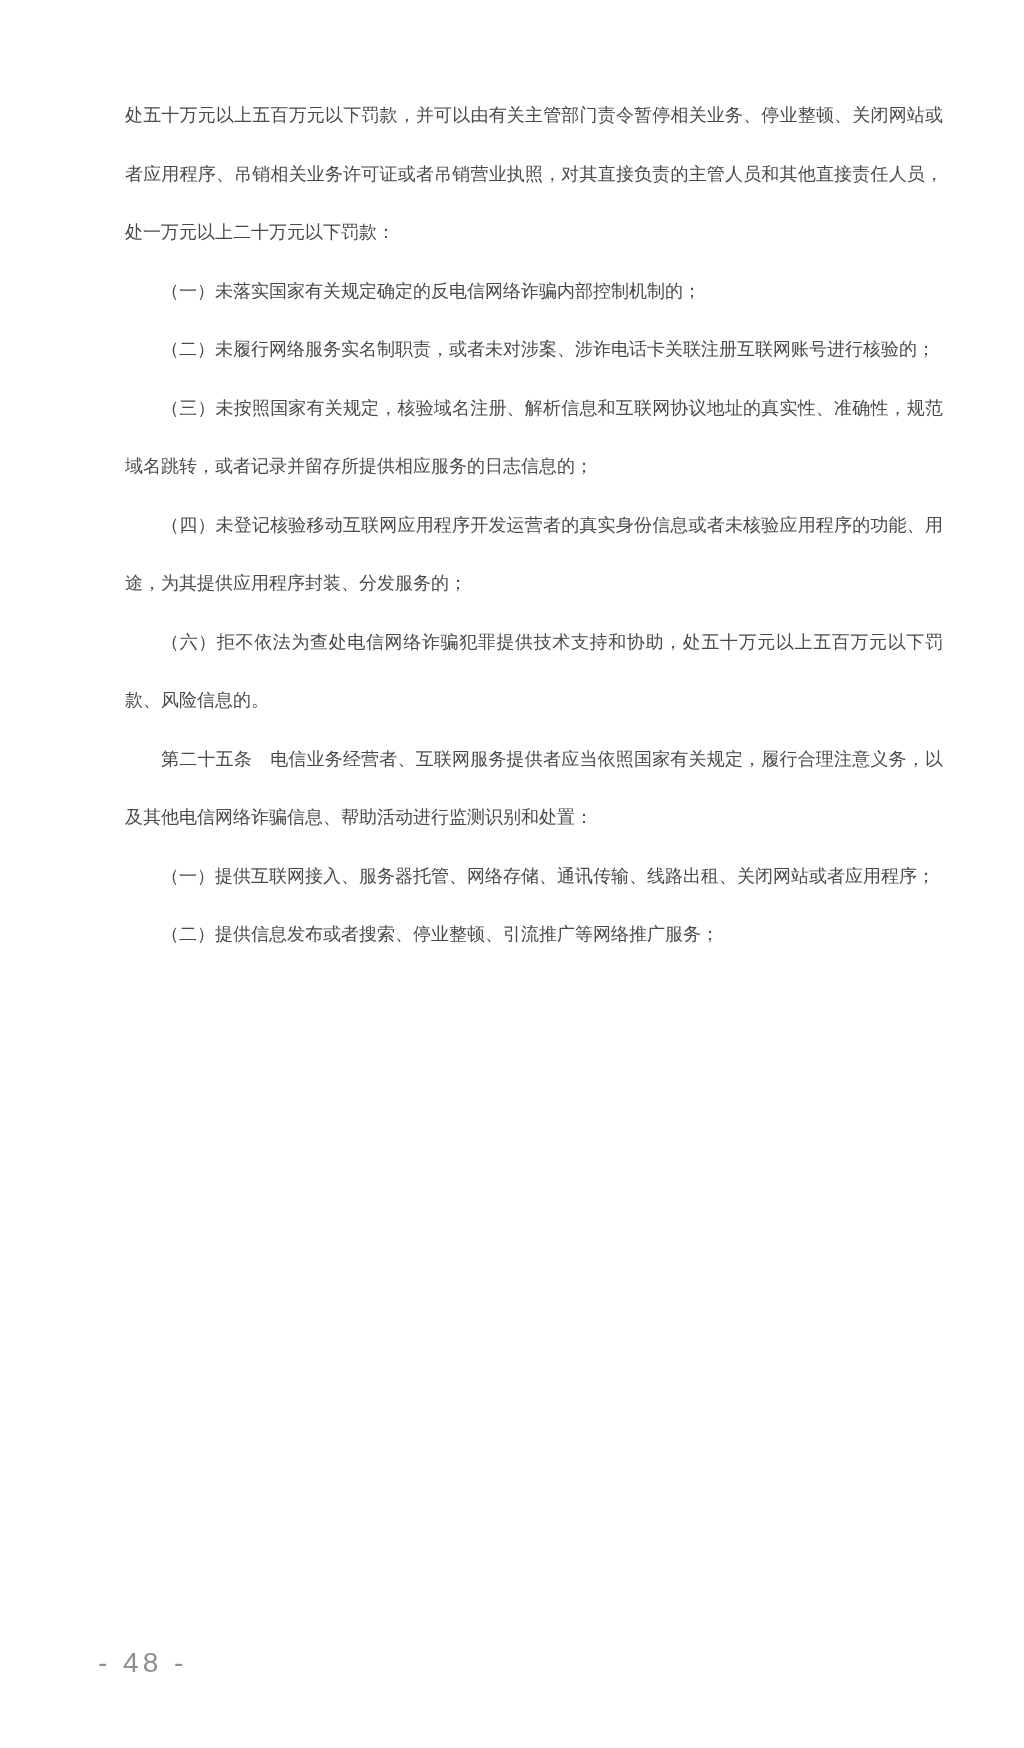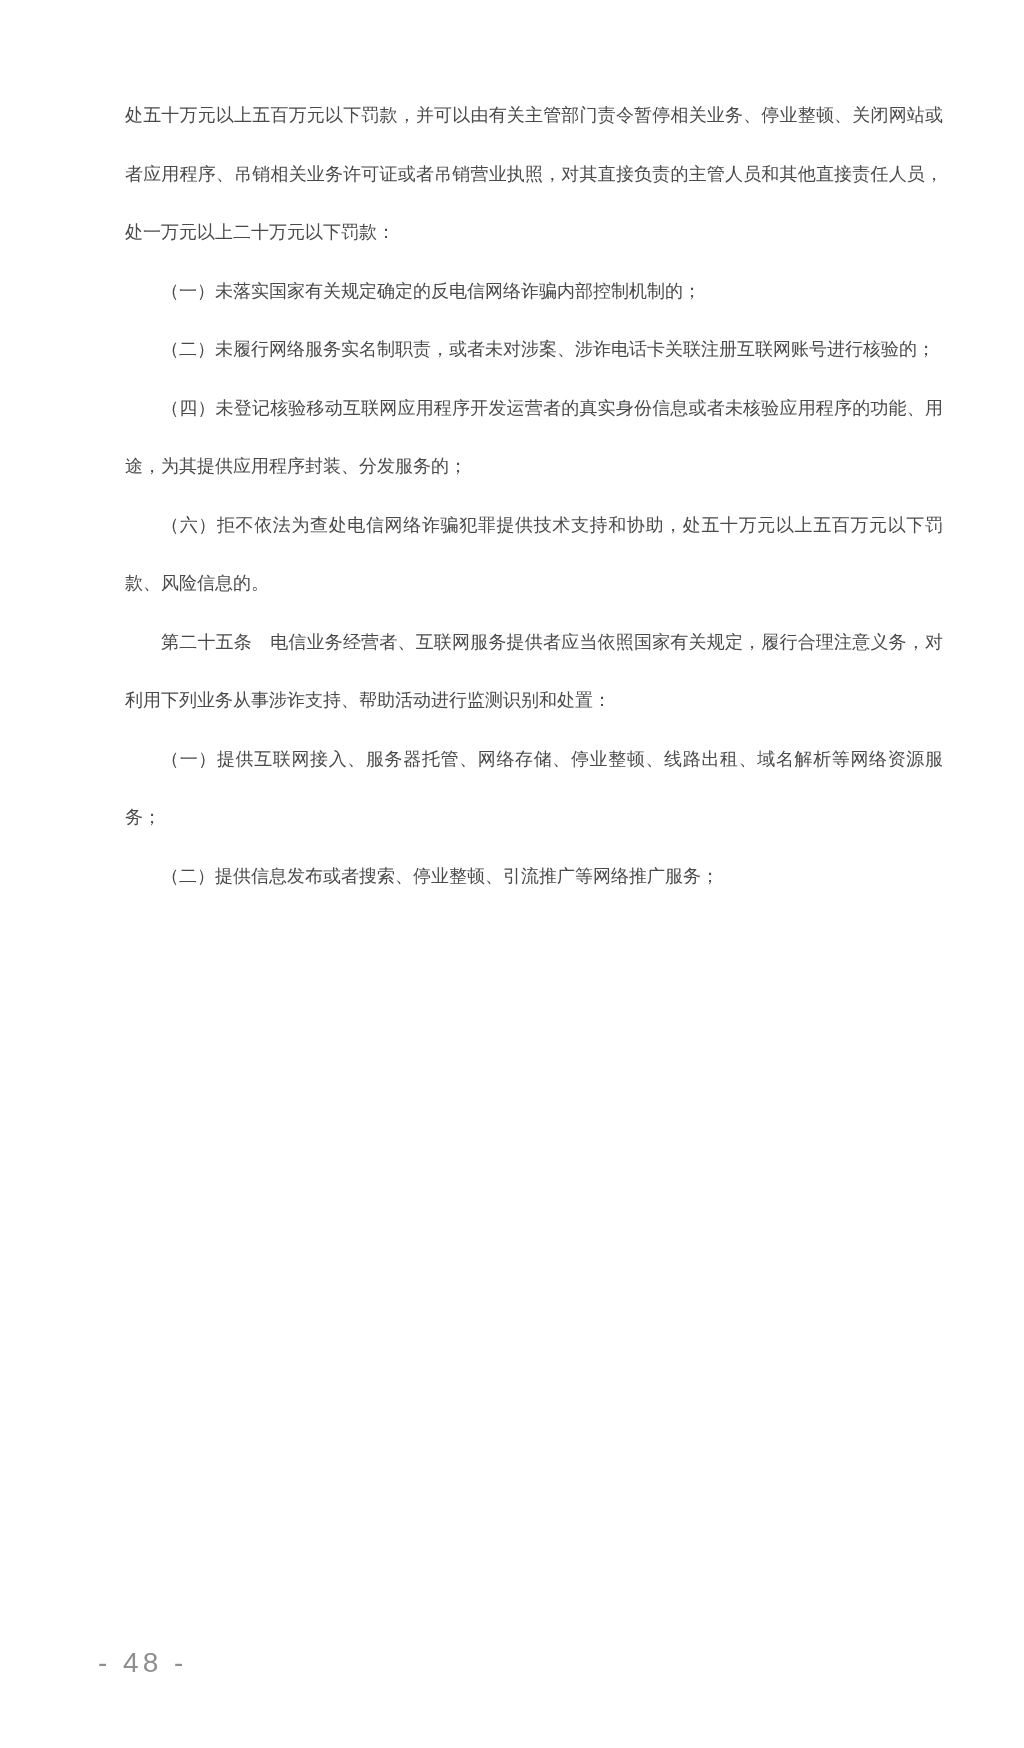--- a/index.html
+++ b/index.html
@@ -47,22 +47,23 @@
 </style>
 </head>
 <body>
 
 <div class="page">
 
   <div class="content">
     <p>处五十万元以上五百万元以下罚款，并可以由有关主管部门责令暂停相关业务、停业整顿、关闭网站或者应用程序、吊销相关业务许可证或者吊销营业执照，对其直接负责的主管人员和其他直接责任人员，处一万元以上二十万元以下罚款：</p>
     <p class="indent">（一）未落实国家有关规定确定的反电信网络诈骗内部控制机制的；</p>
     <p class="indent">（二）未履行网络服务实名制职责，或者未对涉案、涉诈电话卡关联注册互联网账号进行核验的；</p>
+    <p class="indent">（三）未按照国家有关规定，核验域名注册、解析信息和互联网协议地址的真实性、准确性，规范域名跳转，或者记录并留存所提供相应服务的日志信息的；</p>
     <p class="indent">（四）未登记核验移动互联网应用程序开发运营者的真实身份信息或者未核验应用程序的功能、用途，为其提供应用程序封装、分发服务的；</p>
     <p class="indent">（六）拒不依法为查处电信网络诈骗犯罪提供技术支持和协助，处五十万元以上五百万元以下罚款、风险信息的。</p>
-    <p class="indent">第二十五条　电信业务经营者、互联网服务提供者应当依照国家有关规定，履行合理注意义务，对利用下列业务从事涉诈支持、帮助活动进行监测识别和处置：</p>
-    <p class="indent">（一）提供互联网接入、服务器托管、网络存储、停业整顿、线路出租、域名解析等网络资源服务；</p>
+    <p class="indent">第二十五条　电信业务经营者、互联网服务提供者应当依照国家有关规定，履行合理注意义务，以及其他电信网络诈骗信息、帮助活动进行监测识别和处置：</p>
+    <p class="indent">（一）提供互联网接入、服务器托管、网络存储、通讯传输、线路出租、关闭网站或者应用程序；</p>
     <p class="indent">（二）提供信息发布或者搜索、停业整顿、引流推广等网络推广服务；</p>
   </div>
 
   <div class="page-number">- 48 -</div>
 
 </div>
 
 </body></html>

